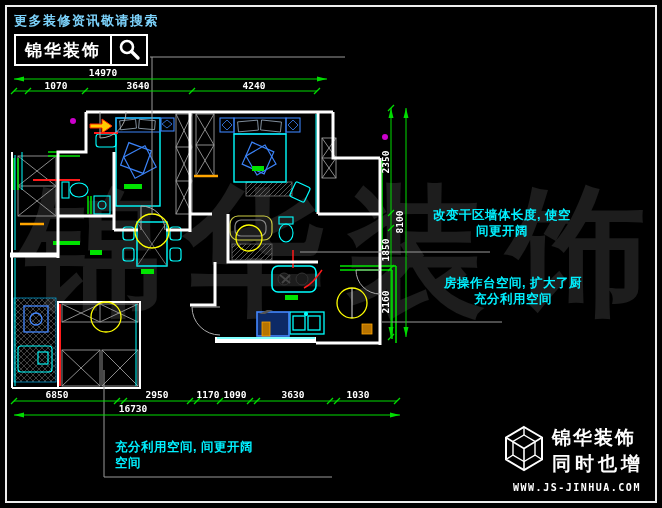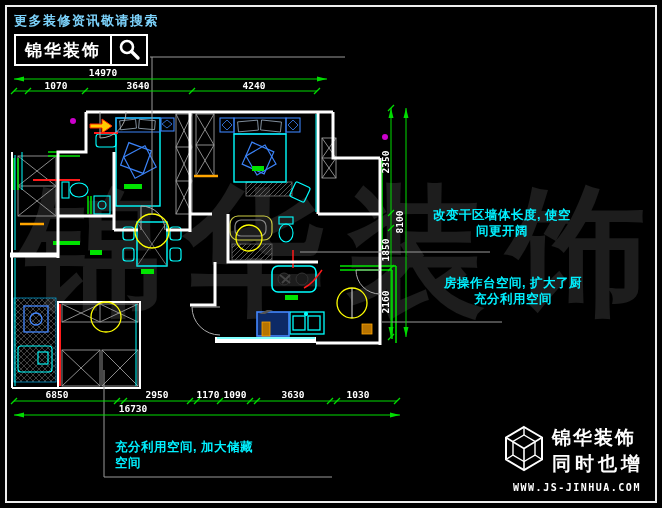--- a/index.html
+++ b/index.html
@@ -311,21 +311,21 @@
 
   <div class="abs note right" style="left:428px;top:207px;width:148px;">
     <div>改变干区墙体长度, 使空</div>
     <div>间更开阔</div>
   </div>
   <div class="abs note right" style="left:432px;top:275px;width:162px;">
     <div>房操作台空间, 扩大了厨</div>
     <div>充分利用空间</div>
   </div>
   <div class="abs note" style="left:115px;top:439px;">
-    <div>充分利用空间, 加大储藏</div>
+    <div>充分利用空间, 间更开阔</div>
     <div>空间</div>
   </div>
 
   <div class="abs footer">
     <div class="row">
       <span>
         <svg width="44" height="50" viewBox="0 0 44 50">
           <g fill="none" stroke="#fff" stroke-width="2">
             <polygon points="22,3 40,13.5 40,35.5 22,46 4,35.5 4,13.5"></polygon>
             <polygon points="22,11 33,17.5 33,31 22,37.5 11,31 11,17.5" stroke-width="1.4"></polygon>

